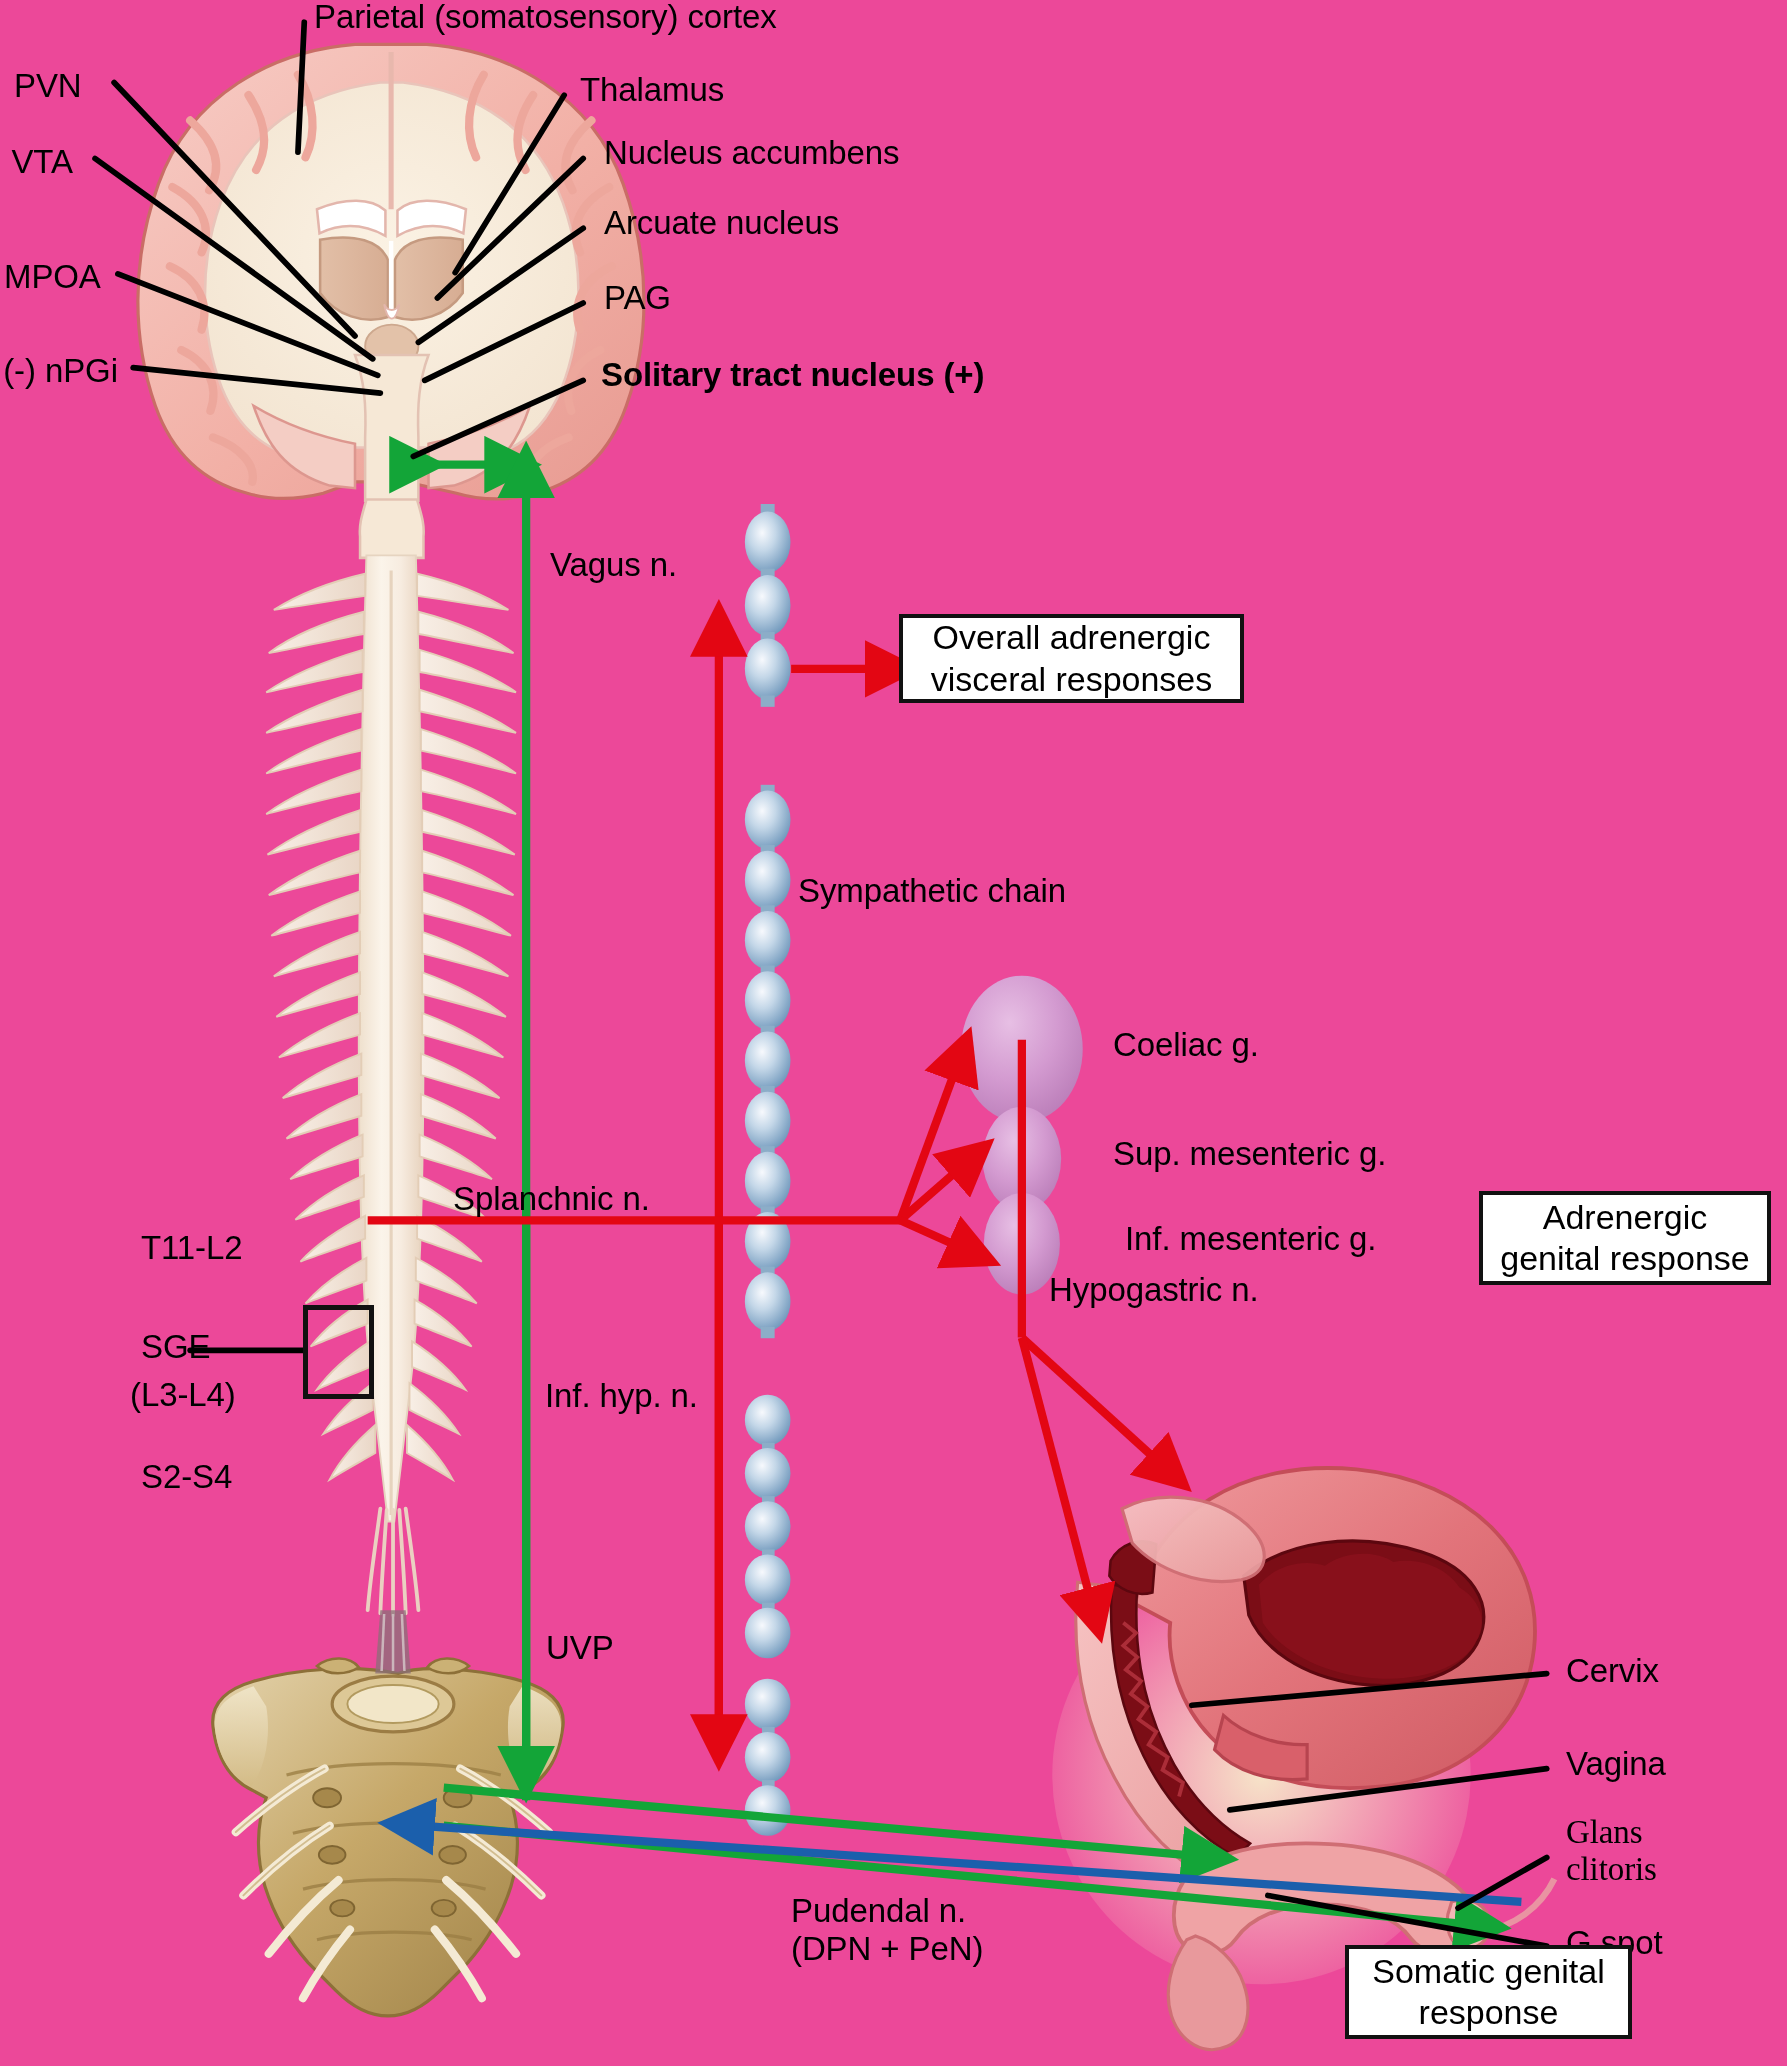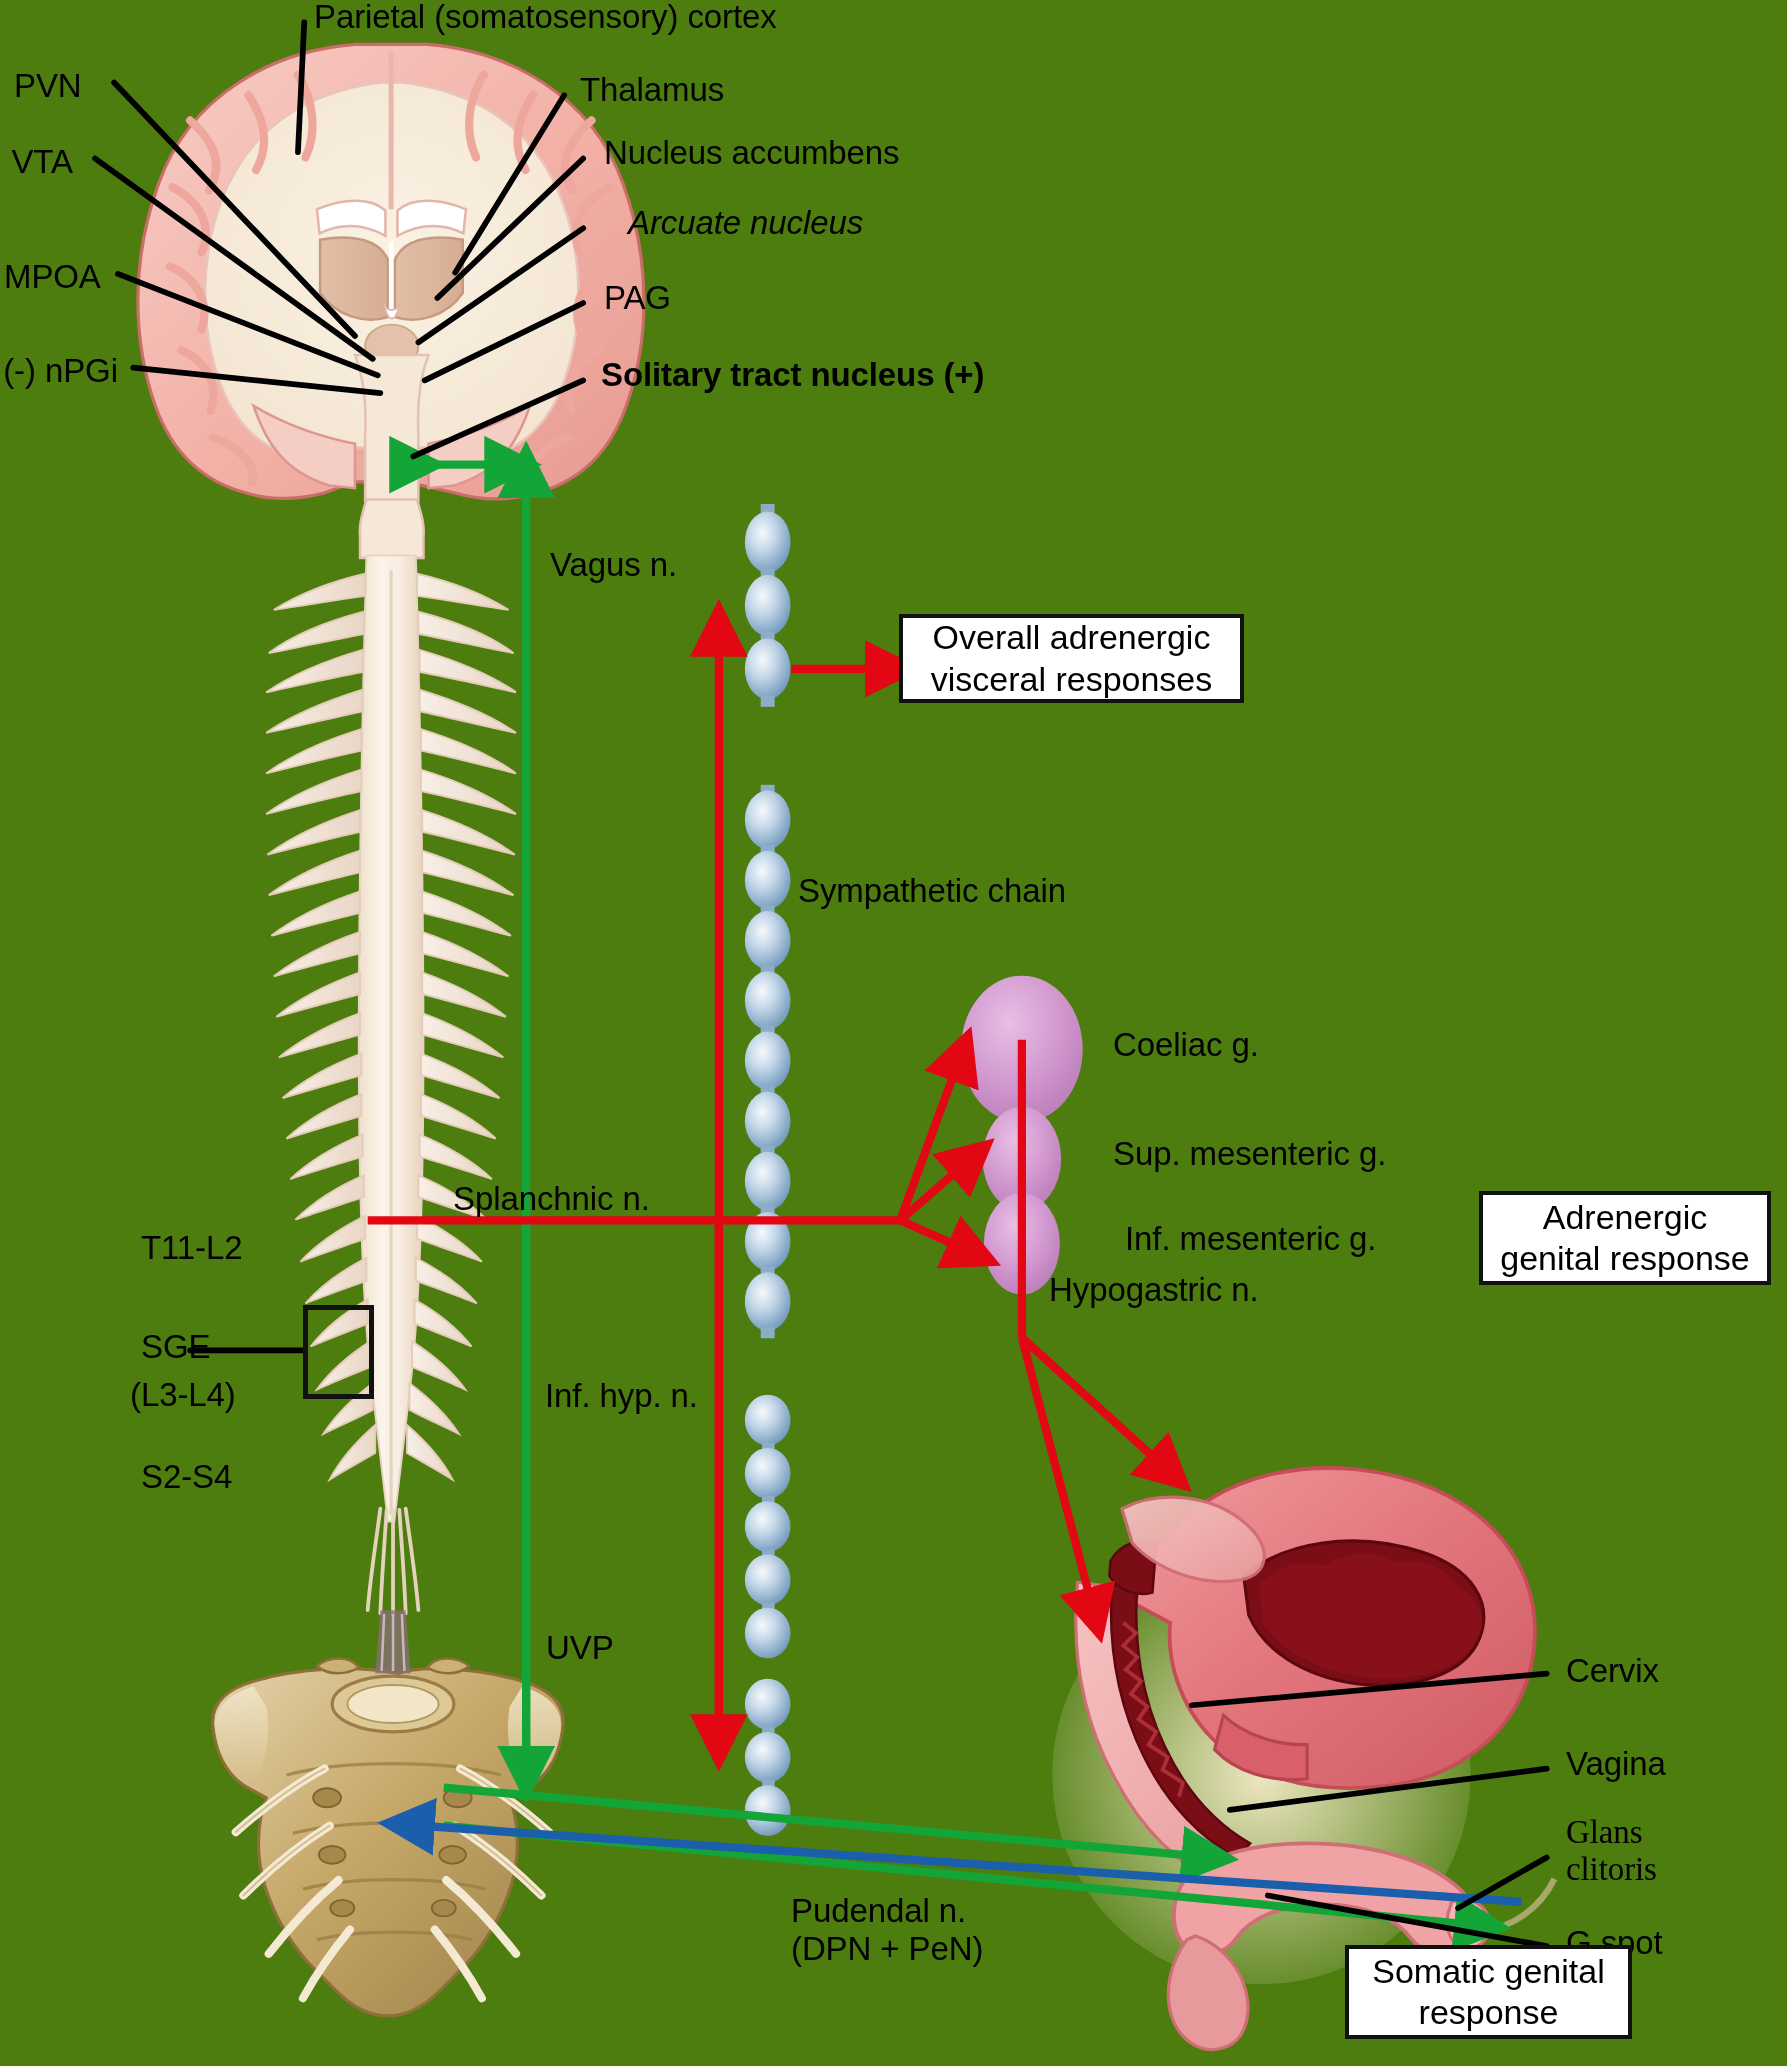--- a/index.html
+++ b/index.html
@@ -2,21 +2,21 @@
 <html style="font-size:10px"><head>
 <meta charset="utf-8">
 <title>Neuroanatomy of Female Sexual Response Pathways</title>
 <style>
   html,body{margin:0;padding:0;background:#ffffff;}
   body{font-family:"Liberation Sans", sans-serif;}
   #stage{
     position:relative;
     width:1787px;
     height:2066px;
-    background:#4d7c0f;
+    background:#ec4899;
     overflow:hidden;
   }
   .lbl{
     position:absolute;
     color:#000000;
     font-family:"Liberation Sans", sans-serif;
     font-size:33px;
     line-height:1.16;
     white-space:pre;
     letter-spacing:-0.1px;
@@ -520,21 +520,21 @@
   </svg>
 
   <div class="lbl" style="left:314px; top:-1.9px;">Parietal (somatosensory) cortex</div>
   <div class="lbl" style="left:14px; top:67px;">PVN</div>
   <div class="lbl" style="left:11.4px; top:143px;">VTA</div>
   <div class="lbl" style="left:4px; top:258px;">MPOA</div>
   <div class="lbl" style="left:3.2px; top:352px;">(-) nPGi</div>
 
   <div class="lbl" style="left:580px; top:71px;">Thalamus</div>
   <div class="lbl" style="left:604px; top:134px;">Nucleus accumbens</div>
-  <div class="lbl" style="left:628px; top:204px;font-style:italic;">Arcuate nucleus</div>
+  <div class="lbl" style="left:604px; top:204px;">Arcuate nucleus</div>
   <div class="lbl" style="left:604px; top:279px;">PAG</div>
   <div class="lbl" style="left:601px; top:356px;font-weight:bold;">Solitary tract nucleus (+)</div>
 
   <div class="lbl" style="left:550px; top:546px;">Vagus n.</div>
   <div class="lbl" style="left:798px; top:872px;">Sympathetic chain</div>
   <div class="lbl" style="left:453px; top:1180px;">Splanchnic n.</div>
   <div class="lbl" style="left:545px; top:1377px;">Inf. hyp. n.</div>
   <div class="lbl" style="left:546px; top:1629px;text-align:right;">UVP</div>
   <div class="lbl" style="left:1049px; top:1271px;">Hypogastric n.</div>
   <div class="lbl" style="left:791px; top:1892px;">Pudendal n.

